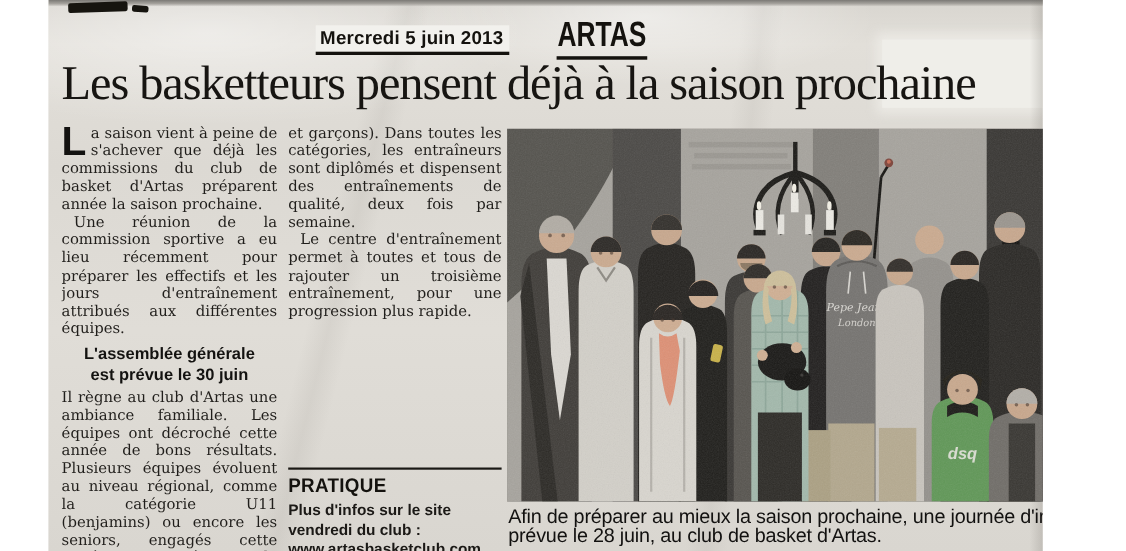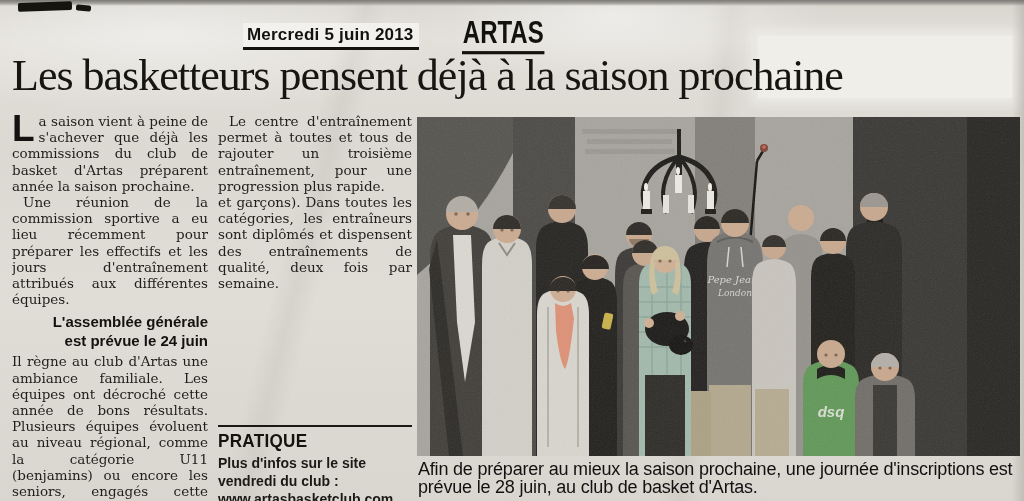--- a/index.html
+++ b/index.html
@@ -1,23 +1,23 @@
 <!DOCTYPE html>
 <html><head>
 <meta charset="utf-8">
 <style>
   html,body{margin:0;padding:0;}
   body{width:1024px;height:501px;overflow:hidden;font-family:"Liberation Sans",sans-serif;}
-  .page{position:relative;width:1024px;height:501px;overflow:hidden;color:#1e1c19;
+  .page{position:relative;width:904px;height:501px;overflow:hidden;color:#1e1c19;
     background:
       radial-gradient(ellipse 420px 120px at 16% 6%, rgba(255,255,255,.45), rgba(255,255,255,0) 70%),
       radial-gradient(ellipse 300px 90px at 60% 3%, rgba(255,255,255,.5), rgba(255,255,255,0) 70%),
       linear-gradient(104deg, rgba(255,255,255,0) 30%, rgba(130,125,118,.10) 32%, rgba(255,255,255,0) 34%),
       linear-gradient(96deg, rgba(255,255,255,0) 66%, rgba(130,125,118,.09) 68%, rgba(255,255,255,0) 70%),
-      linear-gradient(180deg, #d8d5cf 0%, #e2dfd9 8%, #dcd9d3 30%, #e0ddd7 60%, #d9d6d0 100%);}
+      linear-gradient(180deg, #d8d5cf 0%, #e2dfd9 8%, #dcd9d3 30%, #e0ddd7 60%, #d9d6d0 100%); margin-left: 44px;}
   .top-strip{position:absolute;left:0;top:0;width:1024px;height:6px;
     background:linear-gradient(180deg,#7b7975 0%,#a5a29d 55%,rgba(165,162,157,0) 100%);}
   .torn-bit{position:absolute;background:#16140f;border-radius:2px;}
   .torn1{left:18px;top:2px;width:54px;height:9px;transform:rotate(-2deg);}
   .torn2{left:76px;top:5px;width:15px;height:6px;transform:rotate(4deg);}
   .light-patch{position:absolute;left:758px;top:36px;width:254px;height:62px;background:#efeee9;
     box-shadow:0 0 10px 6px rgba(239,238,233,.8);}
   .right-shade{position:absolute;right:0;top:0;width:12px;height:501px;background:linear-gradient(90deg,rgba(120,116,110,0),rgba(120,116,110,.25));}
   .masthead-date{position:absolute;left:243px;top:23px;font-weight:700;font-size:17px;letter-spacing:.2px;
     color:#14120e;background:#f2f1ed;padding:2px 5px 2px 4px;border-bottom:3px solid #14120e;}
@@ -27,21 +27,21 @@
     font-family:"Liberation Serif",serif;font-weight:400;font-size:44px;letter-spacing:-1px;color:#171512;}
   .col{position:absolute;top:113px;font-family:"DejaVu Serif",serif;font-size:13.5px;line-height:16.2px;
     text-align:justify;color:#201e1b;}
   .col1{left:12px;width:196px;height:388px;overflow:hidden;}
   .col2{left:218px;width:194px;height:318px;overflow:hidden;}
   .col p{margin:0;}
   .indent{text-indent:11px;}
   .dropcap{float:left;font-family:"Liberation Sans",sans-serif;font-weight:700;font-size:37px;line-height:28px;
     padding:2px 4px 0 0;color:#131210;}
   .subhead{margin:6px 0 3px;font-family:"Liberation Sans",sans-serif;font-weight:700;font-size:15px;line-height:18.5px;
-    color:#131210;text-align:right;}
+    color:#131210;text-align:center;}
   .endmark{float:right;width:8px;height:9px;border:2px solid #1d1b18;margin-top:4px;}
   .pratique{position:absolute;left:218px;top:425px;width:194px;}
   .pratique-rule{border-top:2px solid #1a1814;margin:0 0 4px;}
   .pratique-head{margin:0 0 2px;font-weight:700;font-size:18px;letter-spacing:.3px;color:#14120e;transform:scale(.95,1);transform-origin:left;}
   .pratique-line{margin:0;font-weight:700;font-size:14px;line-height:18px;color:#1b1916;}
   .photo{position:absolute;left:417px;top:117px;width:603px;height:339px;background:#8e8b86;}
   .photo svg{display:block;}
   .caption{position:absolute;left:418px;top:460px;width:600px;font-weight:400;font-size:18px;line-height:18px;
     letter-spacing:-.2px;color:#121110;}
 </style>
@@ -56,27 +56,27 @@
   <div class="right-shade"></div>
 
   <div class="masthead-date">Mercredi 5 juin 2013</div>
   <div class="masthead-section">ARTAS</div>
 
   <h1 class="headline">Les basketteurs pensent déjà à la saison prochaine</h1>
 
   <div class="col col1">
     <p class="body-p"><span class="dropcap">L</span><span>a saison vient à peine de s'achever que déjà les commissions du club de basket d'Artas préparent année la saison prochaine.</span></p>
     <p class="body-p indent">Une réunion de la commission sportive a eu lieu récemment pour préparer les effectifs et les jours d'entraînement attribués aux différentes équipes.</p>
-    <h2 class="subhead"><span>L'assemblée générale</span><br><span>est prévue le 24 juin</span></h2>
+    <h2 class="subhead"><span>L'assemblée générale</span><br><span>est prévue le 30 juin</span></h2>
     <p class="body-p">Il règne au club d'Artas une ambiance familiale. Les équipes ont décroché cette année de bons résultats. Plusieurs équipes évoluent au niveau régional, comme la catégorie U11 (benjamins) ou encore les seniors, engagés cette année en Pré-Nationale (filles</p>
   </div>
 
   <div class="col col2">
+    <p class="body-p">et garçons). Dans toutes les catégories, les entraîneurs sont diplômés et dispensent des entraînements de qualité, deux fois par semaine.</p>
     <p class="body-p indent">Le centre d'entraînement permet à toutes et tous de rajouter un troisième entraînement, pour une progression plus rapide.</p>
-    <p class="body-p">et garçons). Dans toutes les catégories, les entraîneurs sont diplômés et dispensent des entraînements de qualité, deux fois par semaine.</p>
   </div>
 
   <div class="pratique">
     <div class="pratique-rule"></div>
     <h3 class="pratique-head">PRATIQUE</h3>
     <p class="pratique-line">Plus d'infos sur le site vendredi du club :</p>
     <p class="pratique-line">www.artasbasketclub.com</p>
   </div>
 
   <div class="photo">

